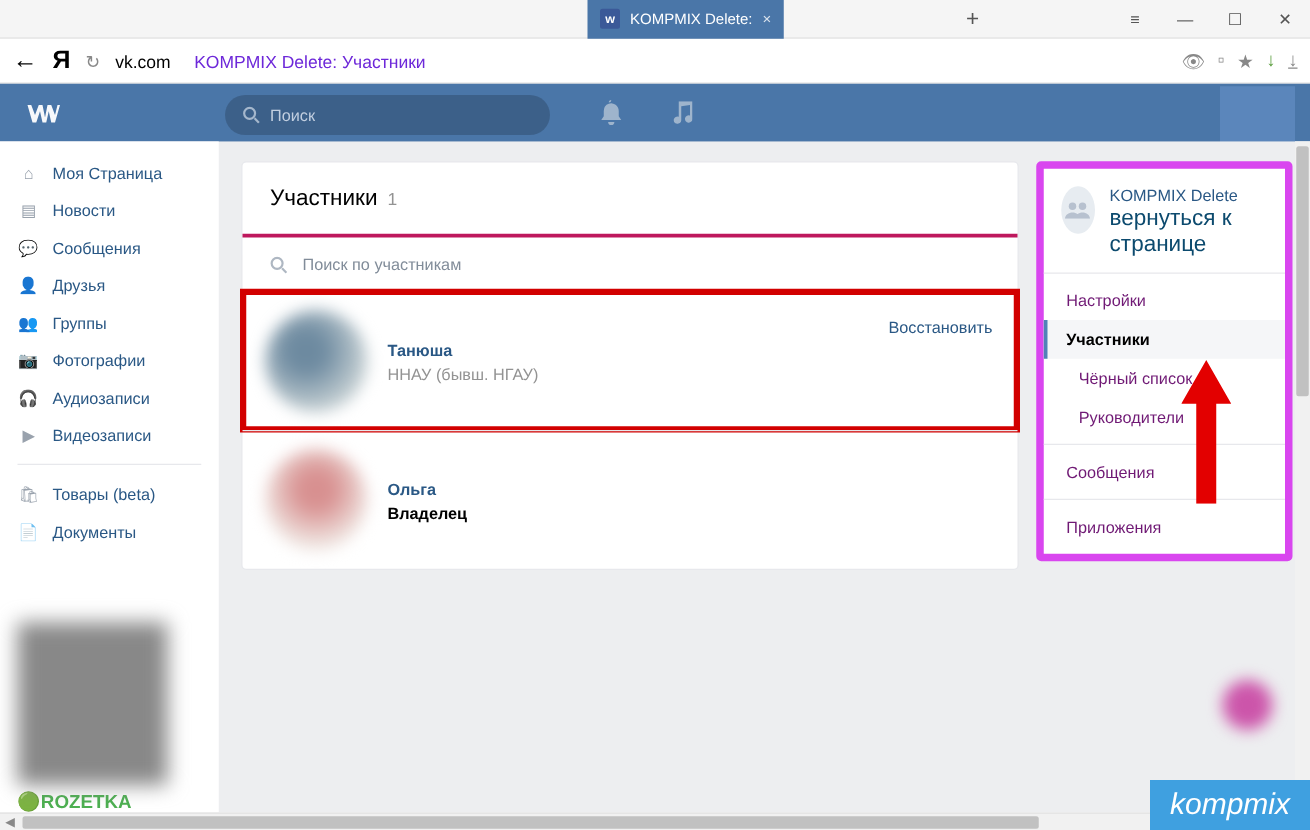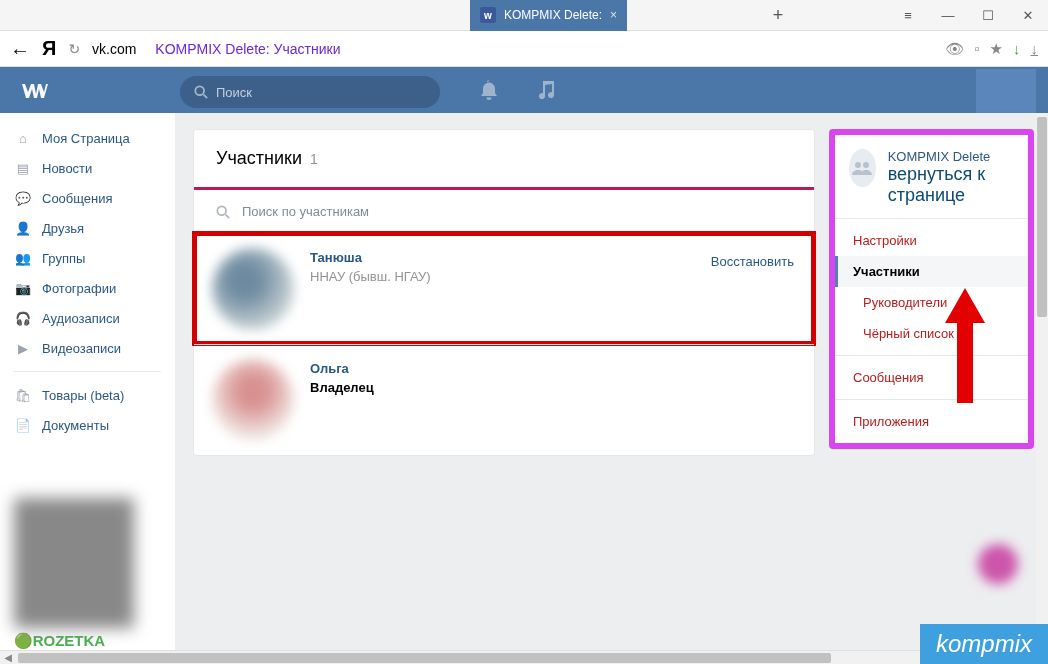--- a/index.html
+++ b/index.html
@@ -46,34 +46,34 @@
 .panel .header { padding: 18px 22px; display:flex; align-items:baseline; gap:8px; }
 .panel .header .title { font-size:18px; color:#000; }
 .panel .header .count { color:#939393; font-size:14px; }
 .panel .searchbar { border-top:3px solid #be185d; padding: 14px 22px; display:flex; align-items:flex-end; gap:12px; color:#818c99; font-size:13px; }
 .panel .searchbar svg { fill:#aeb7c2; }
 .member-row { border-top:1px solid #e7e8ec; padding: 14px 18px; display:flex; align-items:flex-start; gap:16px; position:relative; }
 .member-row.highlighted { outline: 5px solid #d20000; outline-offset: -3px; }
 .member-avatar { width: 82px; height:82px; border-radius:50%; background:#e0e0e0; filter: blur(6px); }
 .member-avatar.av1 { background: radial-gradient(circle at 40% 40%, #6d8aa0 20%, #c7d1d4 70%); }
 .member-avatar.av2 { background: radial-gradient(circle at 50% 40%, #d89090 20%, #f0e8e4 70%); }
-.member-info { flex:1; padding-top:2px; }
+.member-info { flex:1; padding-top:2px;margin-top:23px; }
 .member-name { color:#2a5885; font-size:13px; font-weight:bold; margin-bottom:4px; }
 .member-sub { color:#939393; font-size:13px; }
 .member-owner { color:#000; font-size:13px; font-weight:bold; }
 .member-action { color:#2a5885; font-size:13px; cursor:pointer; position:absolute; right:20px; top:20px; }
 
 .right-col { width: 225px; padding: 16px 14px 16px 6px; }
 .side-panel { background:#fff; border:6px solid #d946ef; border-radius:4px; }
 .side-head { display:flex; gap:12px; padding: 14px 14px 12px; border-bottom:1px solid #e7e8ec; }
 .side-head .grp-avatar { width:38px; height:38px; border-radius:50%; background:#e7ecf1; display:flex; align-items:center; justify-content:center; color:#99a2ad; }
 .side-head .grp-title { color:#2a5885; font-size:13px; }
 .side-head .grp-sub { color:#0c4a6e; font-size:18px; }
 .side-menu { padding: 6px 0; }
-.side-menu .sitem { padding: 8px 18px; color:#b91c1c; font-size:13px; cursor:pointer; }
+.side-menu .sitem { padding: 8px 18px; color:#701a75; font-size:13px; cursor:pointer; }
 .side-menu .sitem.active { font-weight:bold; color:#000; border-left:3px solid #5181b8; padding-left:15px; background:#f5f6f8; }
 .side-menu .sitem.sub { padding-left: 28px; }
 .side-menu .sep { height:1px; background:#e7e8ec; margin:6px 0; }
 
 
 .red-arrow { position:absolute; left:945px; top:175px; width:40px; height:115px; pointer-events:none; z-index:10;}
 .red-arrow svg { width:100%; height:100%; }
 
 
 .ad-block { position:absolute; left:14px; bottom:14px; width:130px; }
@@ -247,22 +247,22 @@
               </svg>
         </div>
         <div>
           <div class="grp-title">KOMPMIX Delete</div>
           <div class="grp-sub">вернуться к странице</div>
         </div>
       </div>
       <div class="side-menu">
         <div class="sitem">Настройки</div>
         <div class="sitem active">Участники</div>
+        <div class="sitem sub">Чёрный список</div>
         <div class="sitem sub">Руководители</div>
-        <div class="sitem sub">Чёрный список</div>
         <div class="sep"></div>
         <div class="sitem">Сообщения</div>
         <div class="sep"></div>
         <div class="sitem">Приложения</div>
       </div>
     </div>
   </div>
 
   <div class="red-arrow">
     <svg viewBox="0 0 40 115">

